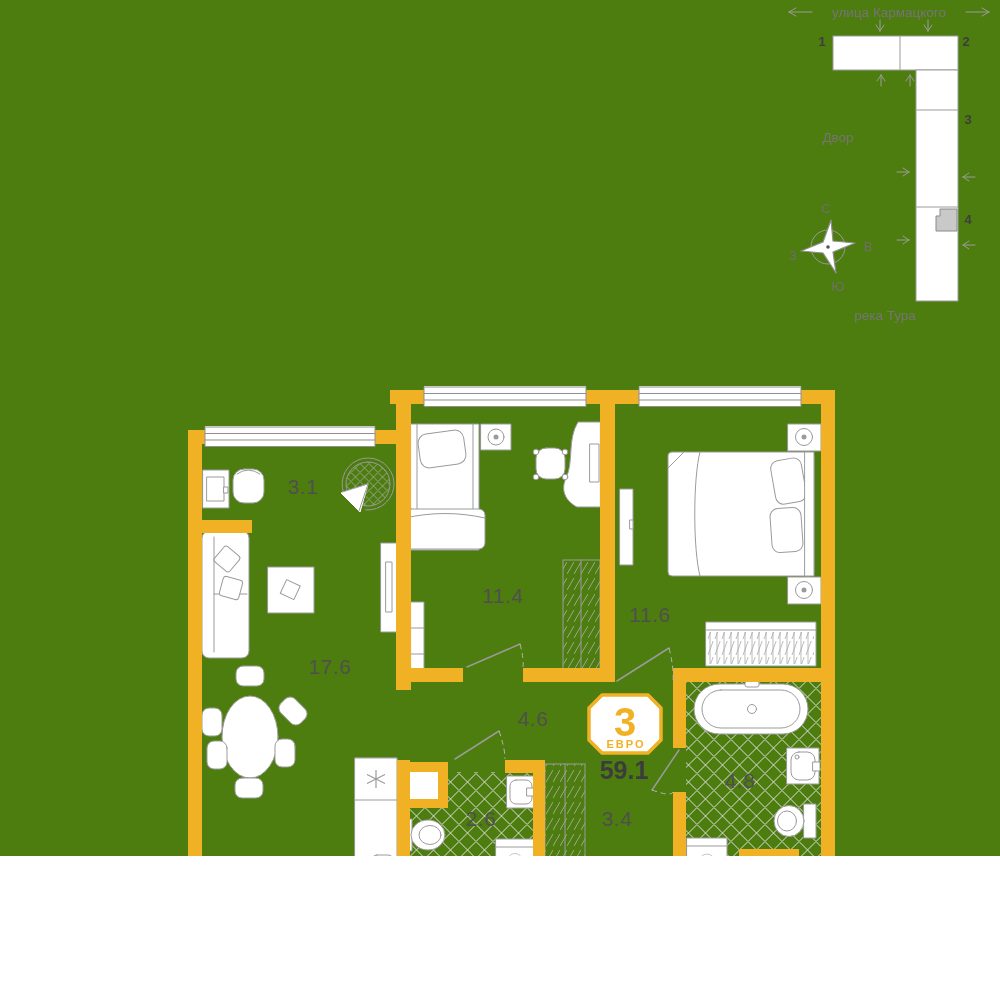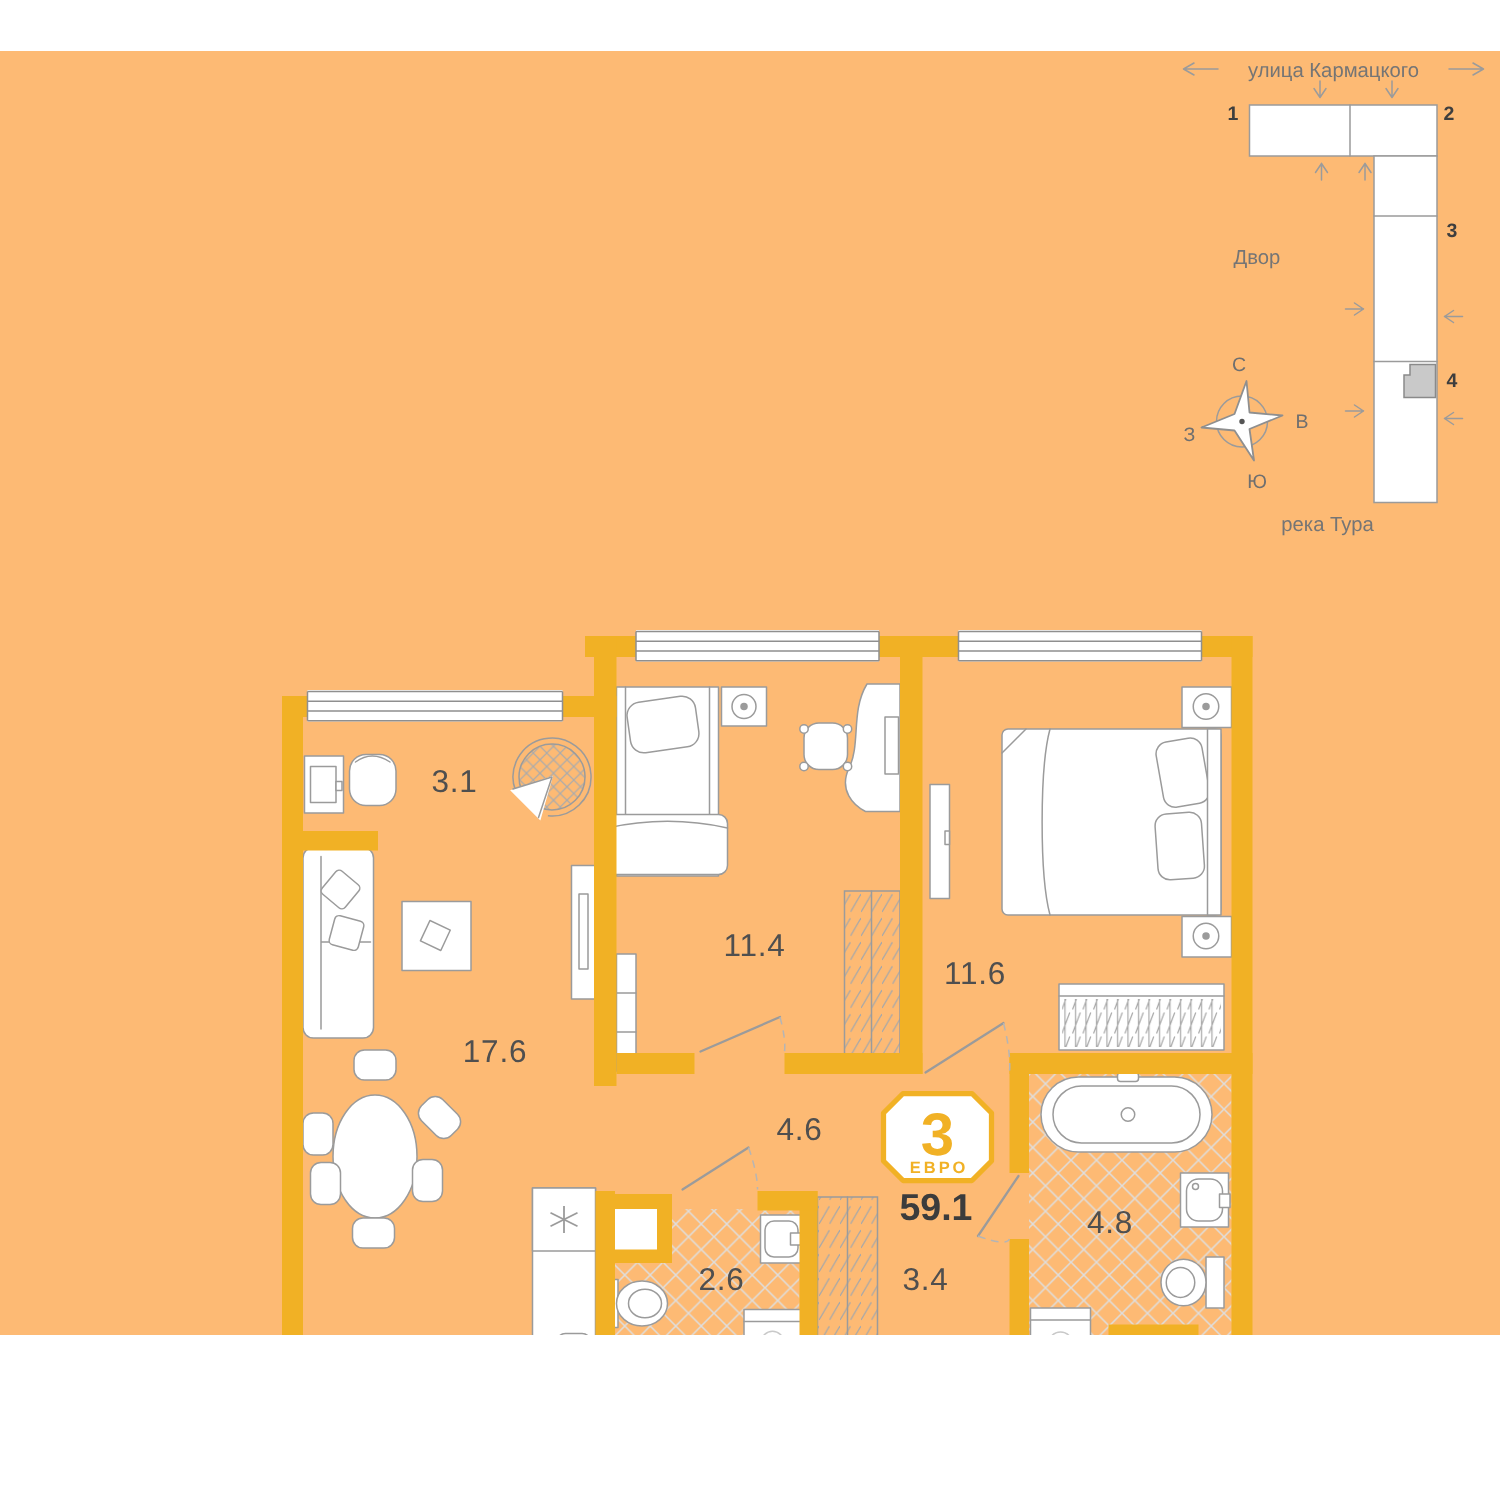--- a/index.html
+++ b/index.html
@@ -1,16 +1,16 @@
 <!DOCTYPE html>
 <html><head>
 <meta charset="utf-8">
 <style>
   html,body{margin:0;padding:0;background:#ffffff;}
-  #stage{position:relative;width:1000px;height:856px;background:#fdba74;overflow:hidden;margin-top:34px;}
+  #stage{position:relative;width:1000px;height:856px;background:#4d7c0f;overflow:hidden;}
   svg{position:absolute;left:0;top:0;}
   text{font-family:"Liberation Sans",sans-serif;}
   .room-label{font-size:21px;fill:#4F4F4F;letter-spacing:0.5px;text-anchor:middle;}
   .site-label{font-size:13.5px;fill:#757575;text-anchor:middle;}
   .section-num{font-size:13px;font-weight:bold;fill:#3E3E3E;text-anchor:middle;}
   .compass-letter{font-size:13px;fill:#6F6F6F;text-anchor:middle;}
   .badge-num{font-size:40px;font-weight:bold;fill:#F1B125;text-anchor:middle;}
   .badge-type{font-size:11px;font-weight:bold;fill:#F1B125;letter-spacing:2px;text-anchor:middle;}
   .total{font-size:25px;font-weight:bold;fill:#3C3C3C;text-anchor:middle;}
   .wall{fill:#F1B125;stroke:none;}

